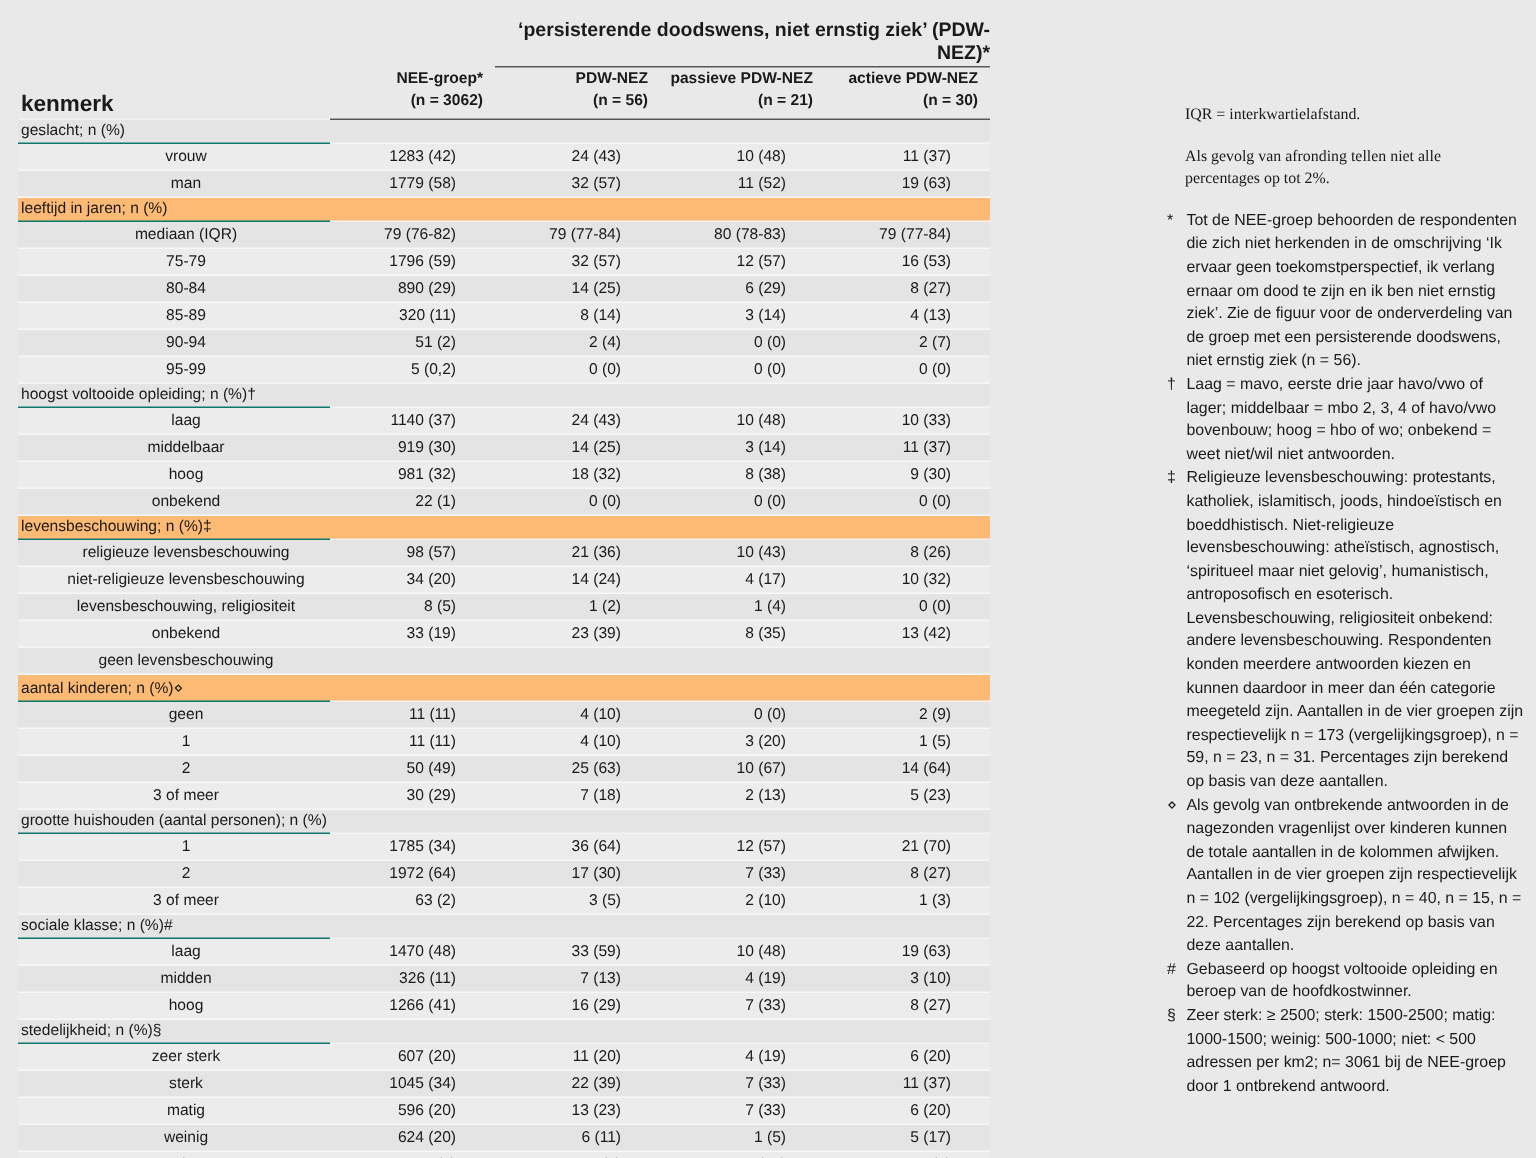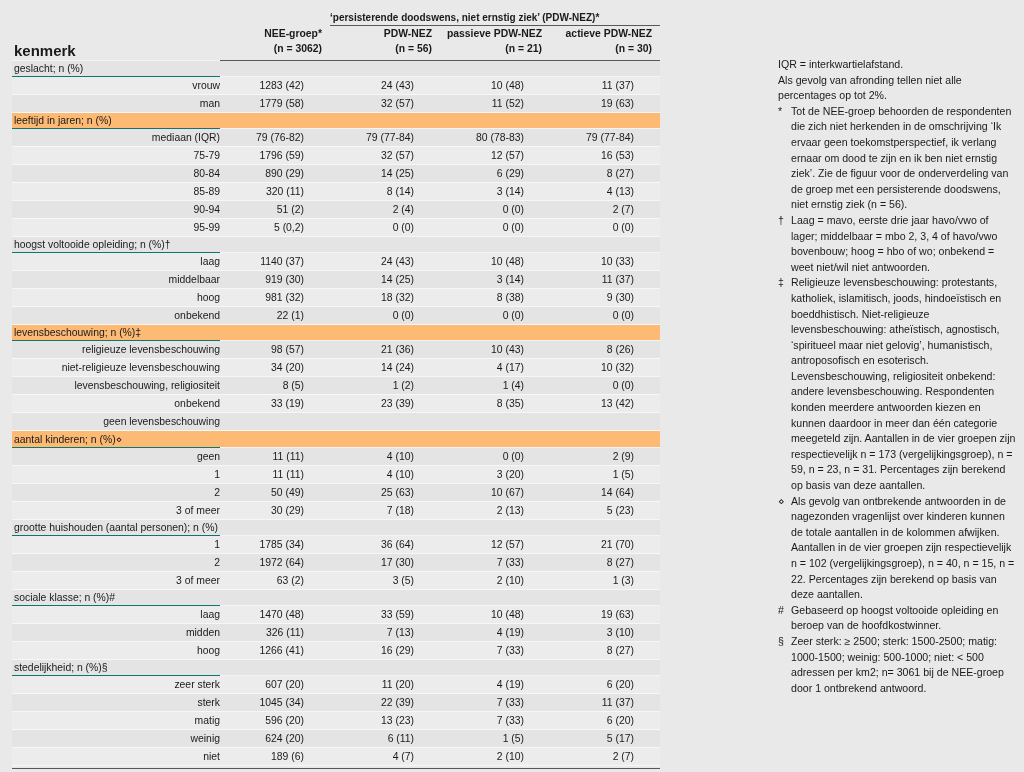--- a/index.html
+++ b/index.html
@@ -37,56 +37,56 @@
     padding: 0 8px 2px 0;
     line-height: 15px;
     background: #e9e9e9;
   }
   .hdr-cell.lbl { text-align: left; padding-left: 2px; font-size: 15px; }
   .hdr-cell.num { text-align: right; }
   .hdr-line1 { white-space: nowrap; }
   .hdr-line2 { white-space: nowrap; }
   .span-title {
     font-weight: bold;
-    text-align: left;
+    text-align: right;
     padding: 0 0 2px 0;
     border-bottom: 1px solid #58585a;
-    font-size: 10px;
+    font-size: 13px;
     background: #e9e9e9;
   }
   .rule-bottom { border-bottom: 1px solid #58585a; }
   tr.grp td {
     background: #e4e4e4;
     font-size: 10.4px;
     padding: 2px 0 2px 2px;
     border-bottom: 1px solid #0f766e;
     border-top: 1px solid #f4f4f4;
   }
   tr.grp td.g-num { border-bottom: 1px solid #f4f4f4; }
   tr.dat td {
     background: #e4e4e4;
     padding: 2px 0 2px 0;
     border-bottom: 1px solid #f7f7f7;
     font-size: 10.4px;
     height: 13px;
   }
-  tr.dat td.lbl { padding-left: 16px; text-align: right; margin-top: 24px; }
+  tr.dat td.lbl { padding-left: 16px; text-align: center; margin-top: 24px; }
   tr.dat td.num { text-align: right; padding-right: 26px; }
   tr.dat.alt td { background: #ececec; }
   tr.grp.alt td { background: #fdba74; }
   .tbl-foot td { border-bottom: 1px solid #58585a; height: 2px; padding: 0; background: #e9e9e9; }
   
   #notes-panel {
     width: 356px;
     box-sizing: border-box;
     padding: 57px 8px 0 110px;
     font-size: 10.6px;
     line-height: 15.6px;
   }
-  .note-plain { margin: 0; }
+  .note-plain { margin: 12px; font-family: Liberation Serif, serif; }
   .note-item {
     display: flex;
     margin: 0;
   }
   .note-mark {
     width: 13px;
     flex: 0 0 13px;
     text-align: left;
   }
   .note-body { flex: 1 1 auto; }

